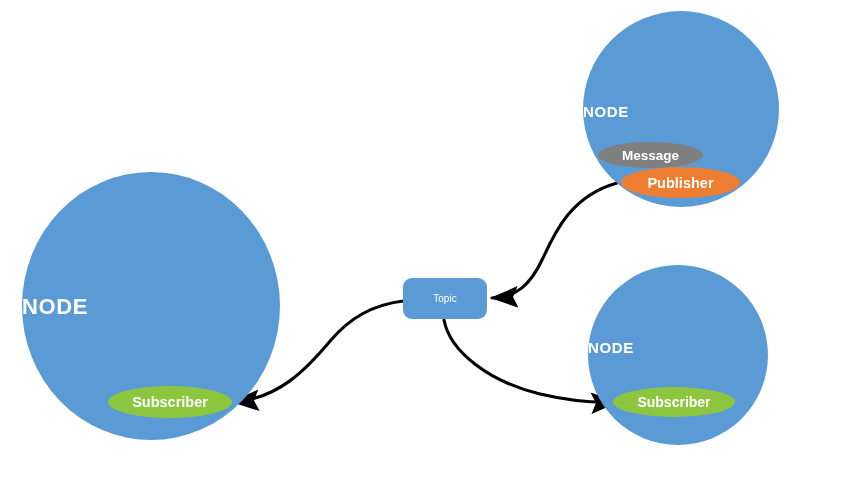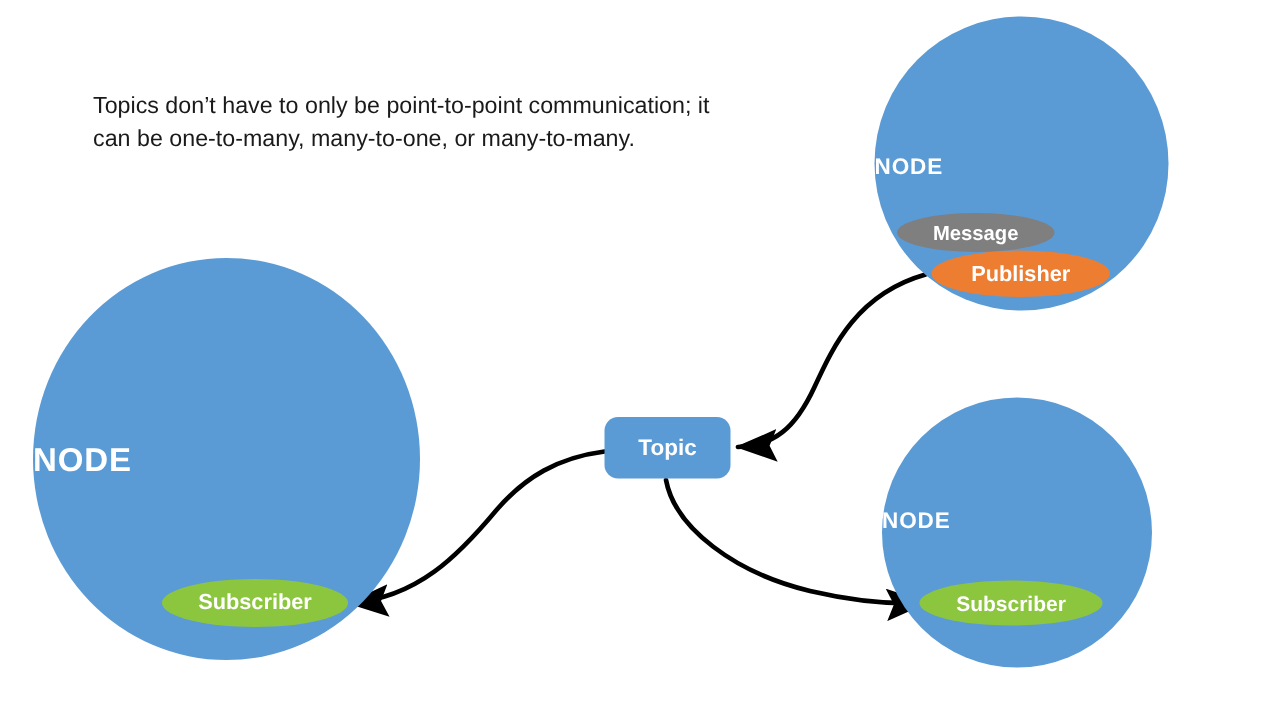--- a/index.html
+++ b/index.html
@@ -67,22 +67,22 @@
   .pill.subscriber-small { background: #8cc63f; font-size: 14px; }
 
   .topic-box {
     position: absolute;
     background: #5b9bd5;
     border-radius: 9px;
     display: flex;
     align-items: center;
     justify-content: center;
     color: #ffffff;
-    font-weight: bold;
-    font-size: 15px;
+    font-weight: normal;
+    font-size: 10px;
     font-family: "Liberation Sans", sans-serif;
     white-space: nowrap;
   }
 </style>
 </head>
 <body>
 
 <div id="canvas">
 
   <svg id="diagram-svg" viewBox="0 0 854 480" xmlns="http://www.w3.org/2000/svg">
@@ -92,22 +92,20 @@
       </marker>
     </defs>
 
     <path d="M 617,183 C 571,196 555,232 543,258 C 530,286 516,297 492,298" fill="none" stroke="#000000" stroke-width="3.1" stroke-linecap="round" marker-end="url(#arrowhead)"></path>
 
     <path d="M 403,301 C 372,305 350,318 331,340 C 306,370 278,399 233,402" fill="none" stroke="#000000" stroke-width="3.1" stroke-linecap="round" marker-end="url(#arrowhead)"></path>
 
     <path d="M 444,320 C 450,352 490,382 540,394 C 570,401 596,403 617,402" fill="none" stroke="#000000" stroke-width="3.1" stroke-linecap="round" marker-end="url(#arrowhead)"></path>
   </svg>
 
-  <div class="caption">Topics don’t have to only be point-to-point communication; it
-can be one-to-many, many-to-one, or many-to-many.</div>
 
   <div class="node-circle" style="left:22px; top:172px; width:258px; height:268px;"></div>
   <div class="node-label big" style="left:22px; top:294px; width:258px;">NODE</div>
   <div class="pill subscriber-big" style="left:108px; top:386px; width:124px; height:32px;">Subscriber</div>
 
   <div class="node-circle" style="left:583px; top:11px; width:196px; height:196px;"></div>
   <div class="node-label small" style="left:583px; top:103px; width:196px;">NODE</div>
   <div class="pill message" style="left:598px; top:142px; width:105px; height:26px;">Message</div>
   <div class="pill publisher" style="left:621px; top:167px; width:119px; height:31px;">Publisher</div>
 

